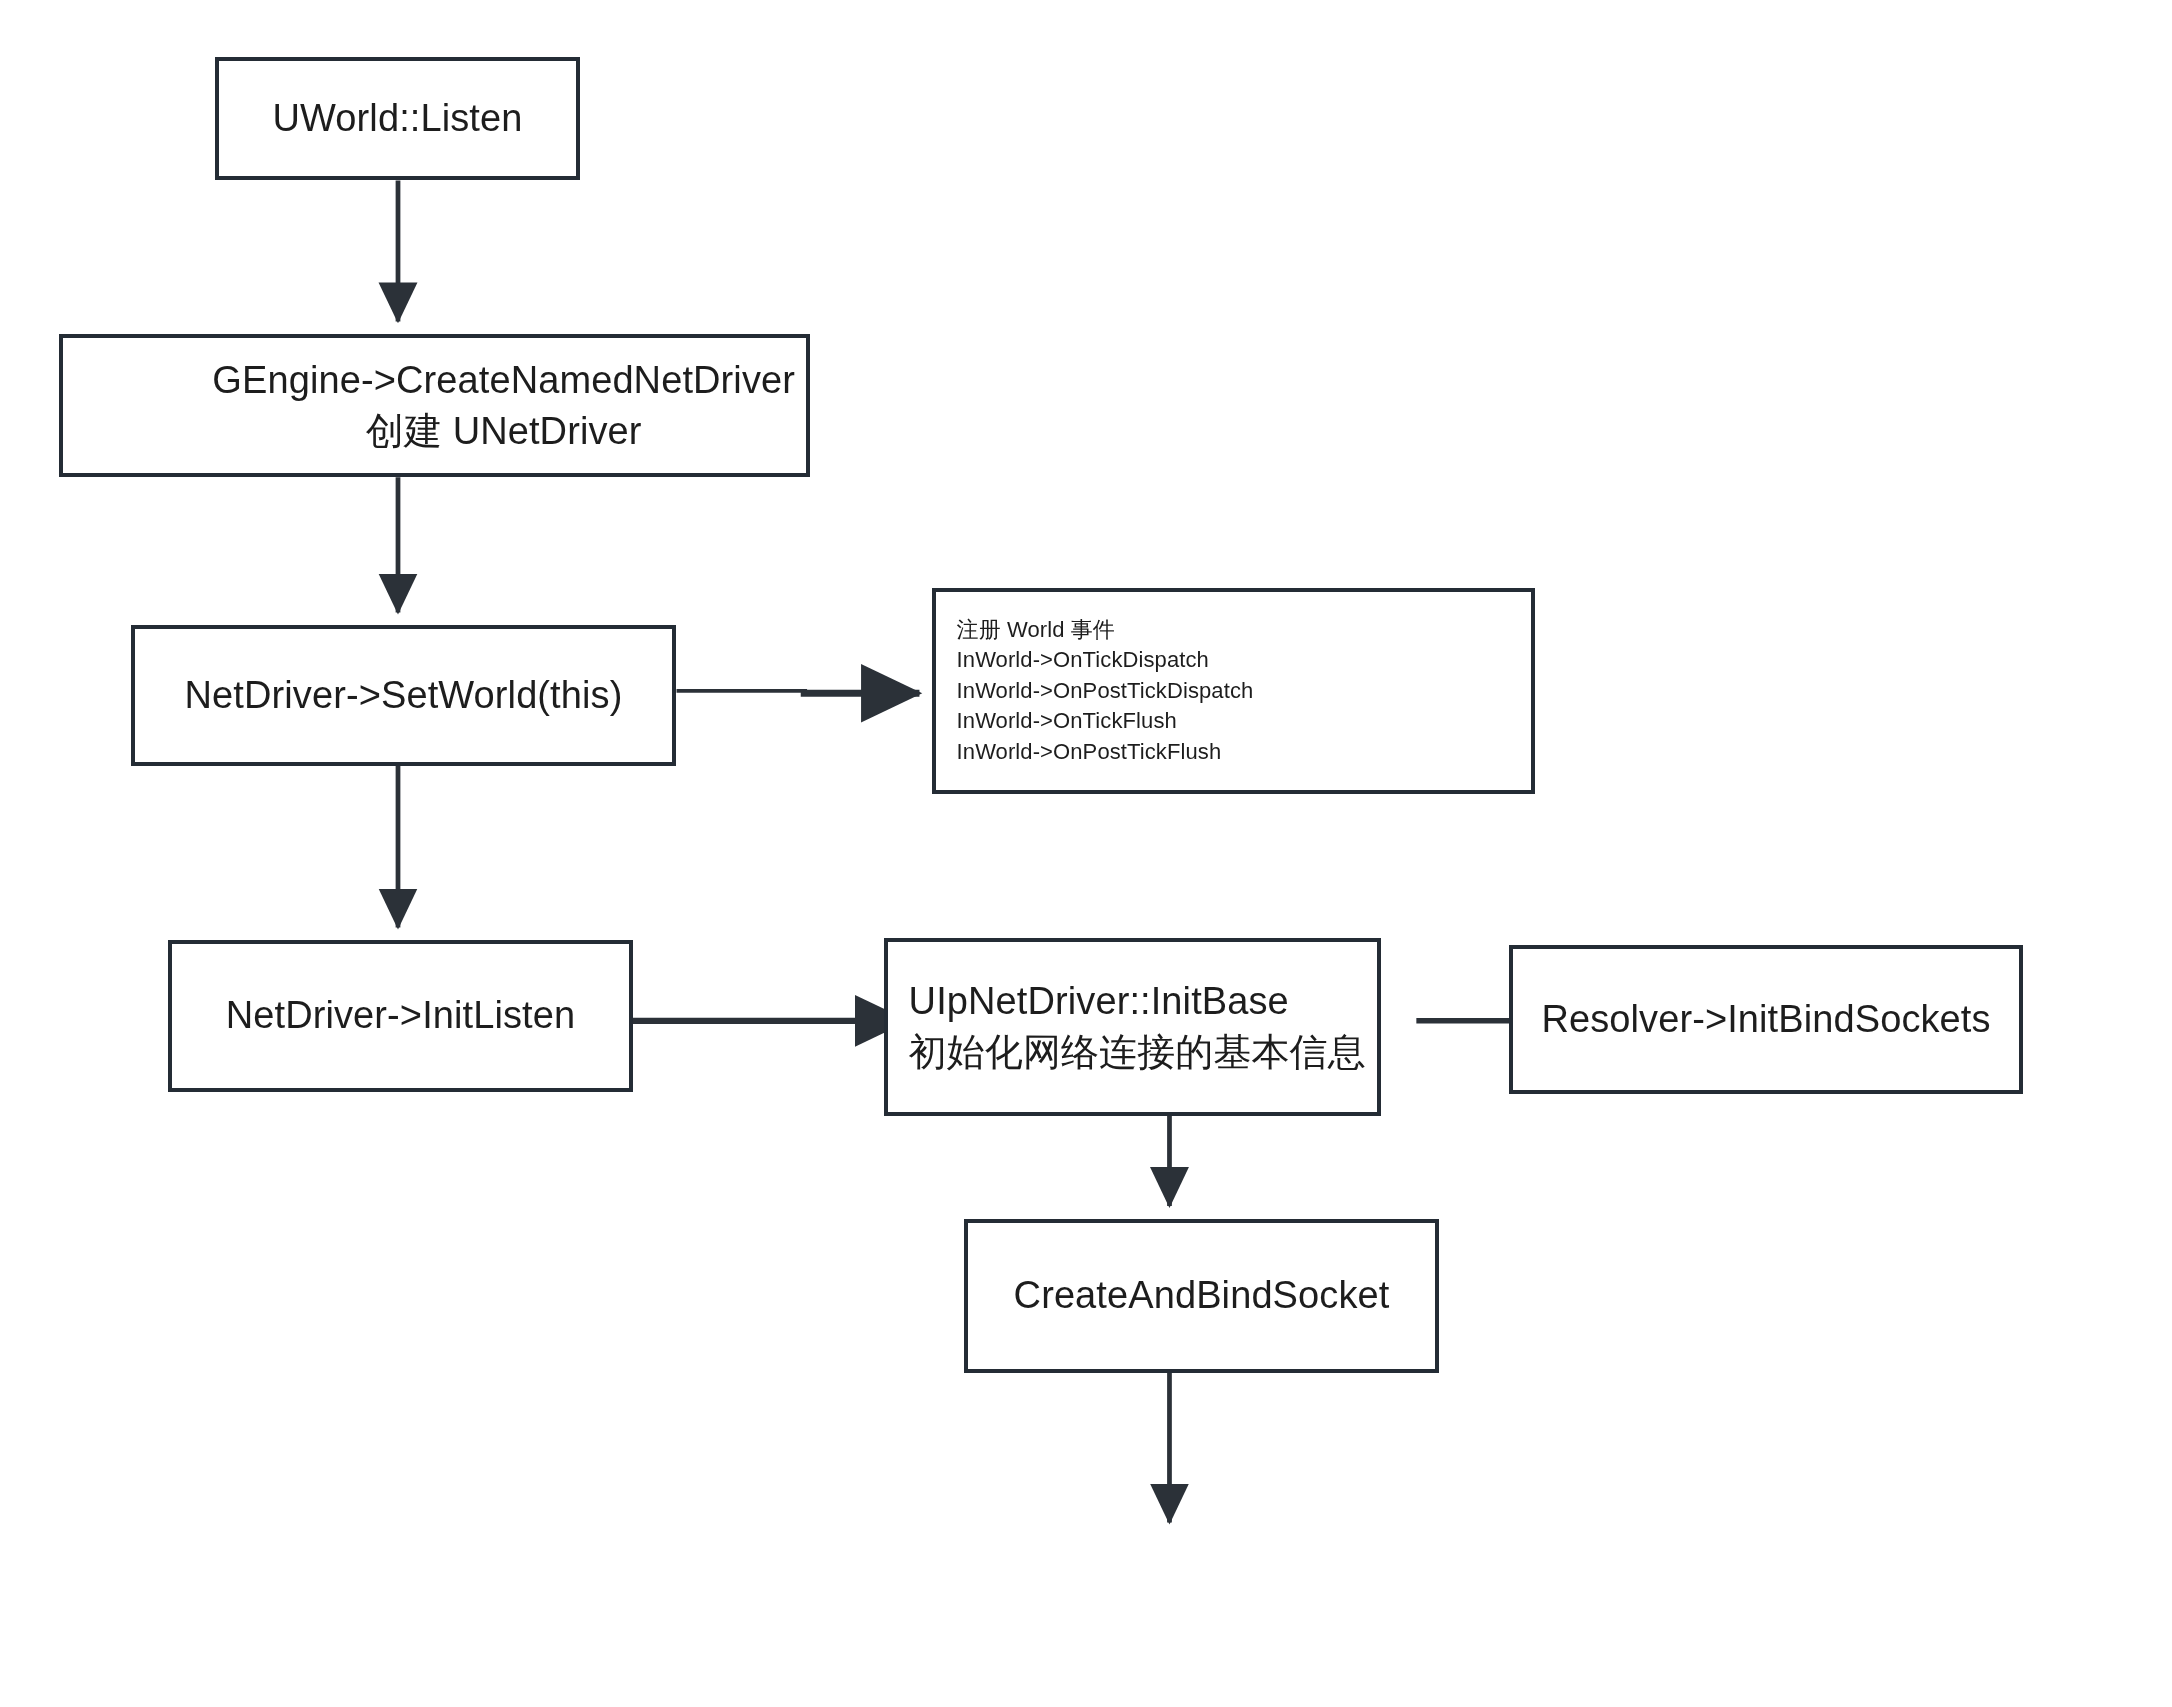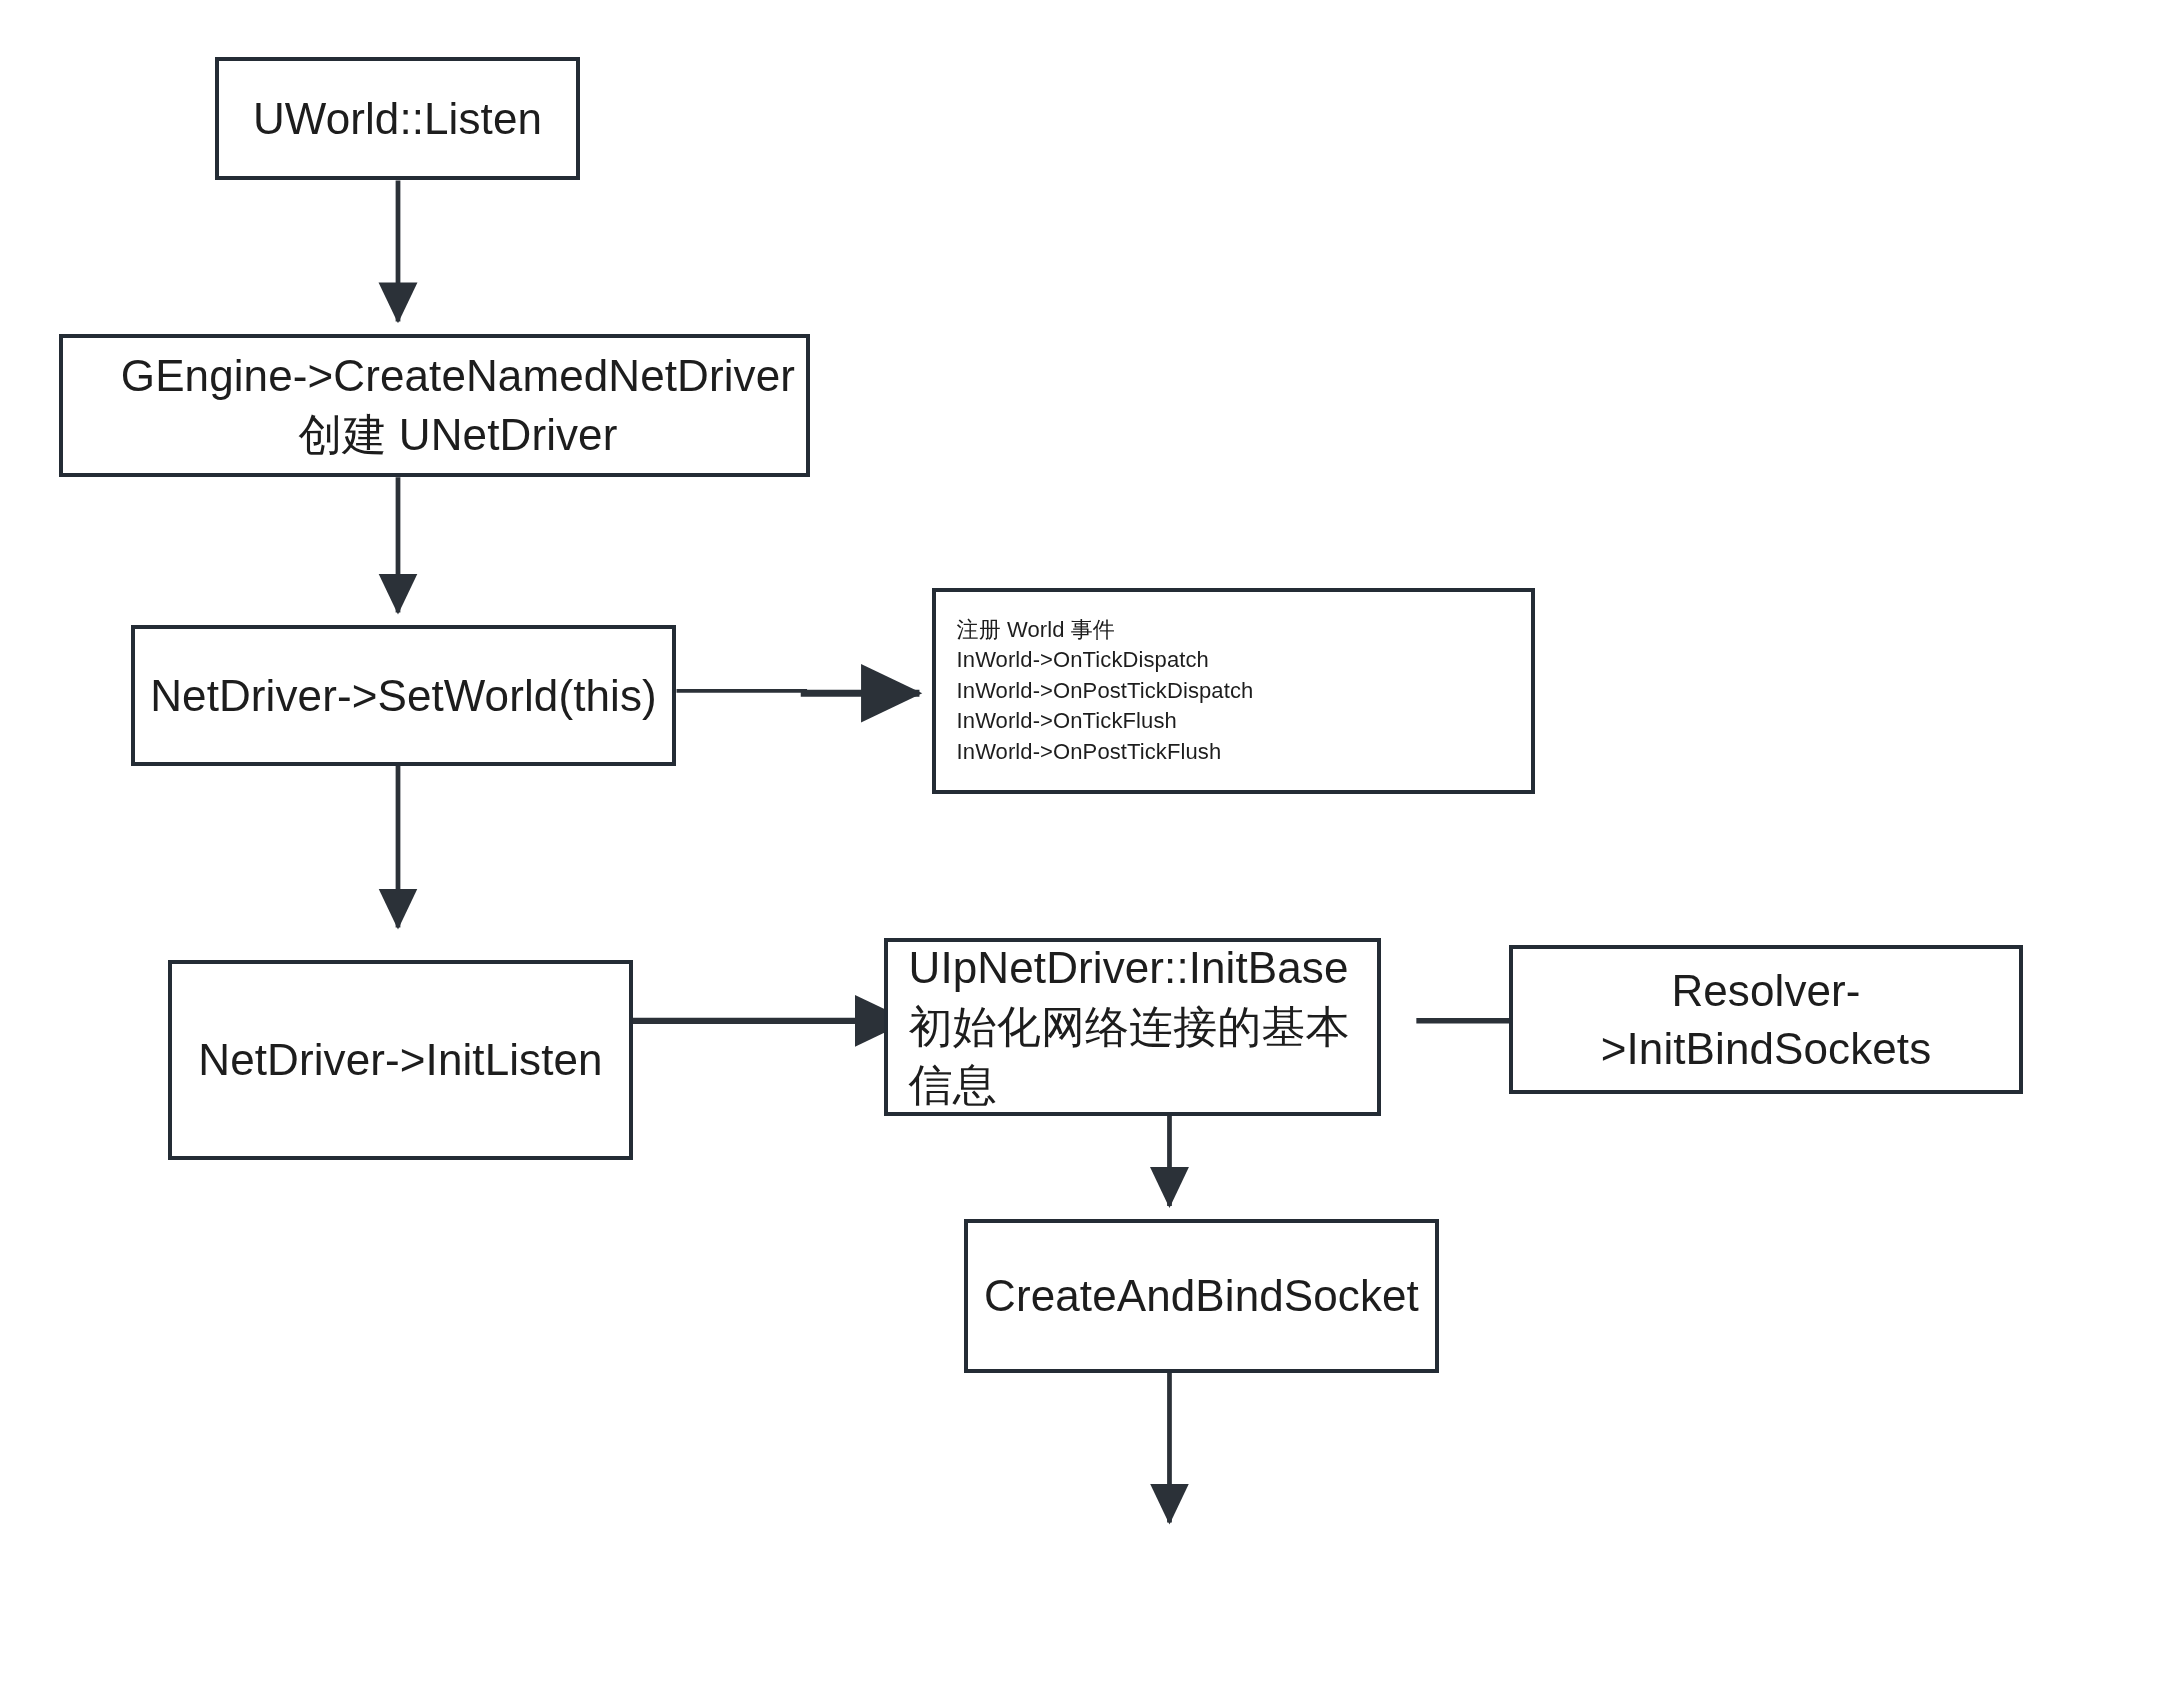--- a/index.html
+++ b/index.html
@@ -27,21 +27,21 @@
     position: absolute;
     box-sizing: border-box;
     background: #ffffff;
     border: 4px solid #242c35;
     display: flex;
     align-items: center;
     justify-content: center;
     z-index: 2;
   }
   .node .label {
-    font-size: 44px;
+    font-size: 38px;
     line-height: 1.30;
     color: #1d1d1d;
     text-align: center;
     white-space: pre-line;
     letter-spacing: 0.1px;
     padding: 0 11px;
   }
   .node.left-align {
     justify-content: flex-start;
   }
@@ -117,21 +117,21 @@
   </div>
 
   <div class="node multiline events left-align" style="left:932px; top:588px; width:603px; height:206px;">
     <span class="label">注册 World 事件
 InWorld-&gt;OnTickDispatch
 InWorld-&gt;OnPostTickDispatch
 InWorld-&gt;OnTickFlush
 InWorld-&gt;OnPostTickFlush</span>
   </div>
 
-  <div class="node" style="left:168px; top:940px; width:465px; height:200px;margin-top:20px;">
+  <div class="node" style="left:168px; top:940px; width:465px; height:152px;">
     <span class="label">NetDriver-&gt;InitListen</span>
   </div>
 
   <div class="node multiline left-align" style="left:884px; top:938px; width:497px; height:178px;">
     <span class="label">UIpNetDriver::InitBase
 初始化网络连接的基本信息</span>
   </div>
 
   <div class="node" style="left:1509px; top:945px; width:514px; height:149px;">
     <span class="label">Resolver-&gt;InitBindSockets</span>

